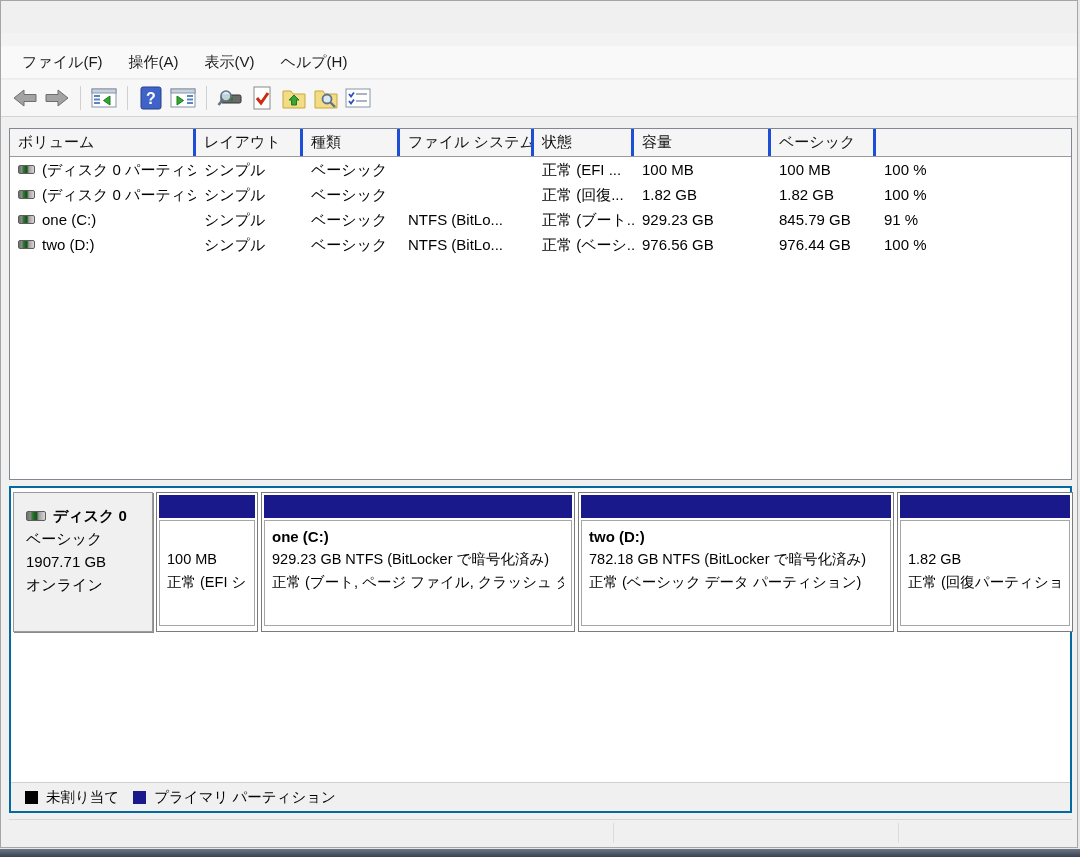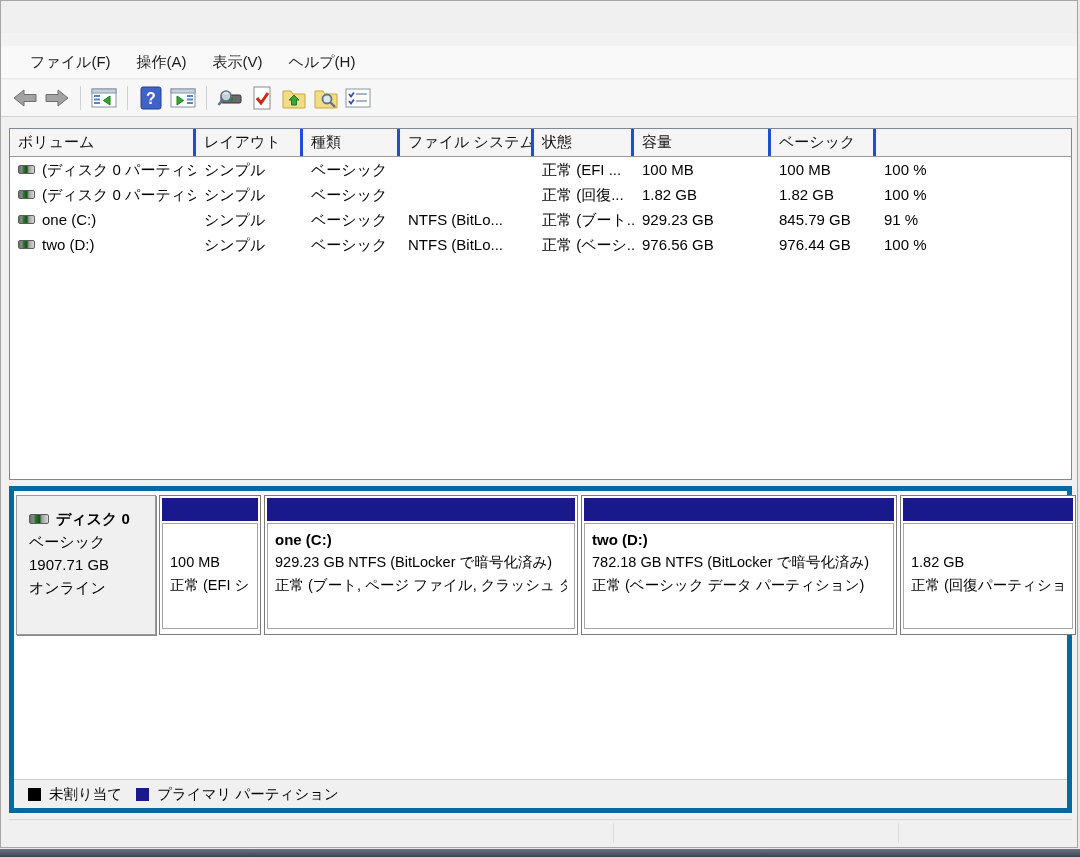--- a/index.html
+++ b/index.html
@@ -22,21 +22,21 @@
     position:absolute;left:0;top:0;right:0;height:45px;background:#f3f3f3;
     display:flex;align-items:center;padding-left:14px;box-sizing:border-box;margin-top:32px;
   }
   .app-icon{width:22px;height:20px;position:relative;margin-right:10px;flex:0 0 auto;}
   .title-text{font-size:15px;color:#6c6c6c;}
   .win-controls{position:absolute;right:0;top:0;height:45px;display:flex;}
   .win-btn{width:56px;height:45px;display:flex;align-items:center;justify-content:center;background:transparent;border:none;}
   
   .menubar{
     position:absolute;left:0;top:45px;right:0;height:33px;background:#f9f9f9;
-    display:flex;align-items:center;padding-left:16px;box-sizing:border-box;
+    display:flex;align-items:center;padding-left:8px;box-sizing:border-box;
     border-bottom:1px solid #ededed;
   }
   .menu-item{font-size:15px;color:#1b1b1b;padding:4px 13px;cursor:default;}
   
   .toolbar{
     position:absolute;left:0;top:79px;right:0;height:37px;background:#f7f7f7;
     display:flex;align-items:center;padding-left:8px;box-sizing:border-box;
     border-bottom:1px solid #d4d4d4;
   }
   .tb-btn{width:30px;height:30px;display:flex;align-items:center;justify-content:center;background:transparent;border:none;padding:0;margin:0 1px;}
@@ -64,21 +64,21 @@
   .drive-ico{
     width:17px;height:9px;border-radius:2px;flex:0 0 auto;
     border:1px solid #5d5d5d;box-sizing:border-box;
     background:linear-gradient(90deg,#6e6e6e 0%,#8b8b8b 18%,#2e7a33 30%,#174f1b 52%,#9f9f9f 66%,#d9d9d9 100%);
   }
   
   .splitter{position:absolute;left:8px;top:479px;width:1063px;height:6px;background:#f0f0f0;cursor:ns-resize;}
   
   .bottom-pane{
     position:absolute;left:8px;top:485px;width:1063px;height:327px;
-    background:#ffffff;border:5px solid #0369a1;box-sizing:border-box;
+    background:#ffffff;border:2px solid #0369a1;box-sizing:border-box;
   }
   .disk-row{position:absolute;left:2px;top:4px;display:flex;}
   .disk-label{
     width:140px;height:140px;box-sizing:border-box;background:#f0f0f0;
     border:1px solid #9a9a9a;box-shadow:1px 1px 0 #8a8a8a;
     padding:12px 10px 0 12px;
   }
   .disk-name{display:flex;align-items:center;gap:7px;font-size:15px;font-weight:bold;color:#000;height:22px;}
   .disk-ico{
     width:20px;height:10px;border-radius:2px;flex:0 0 auto;

